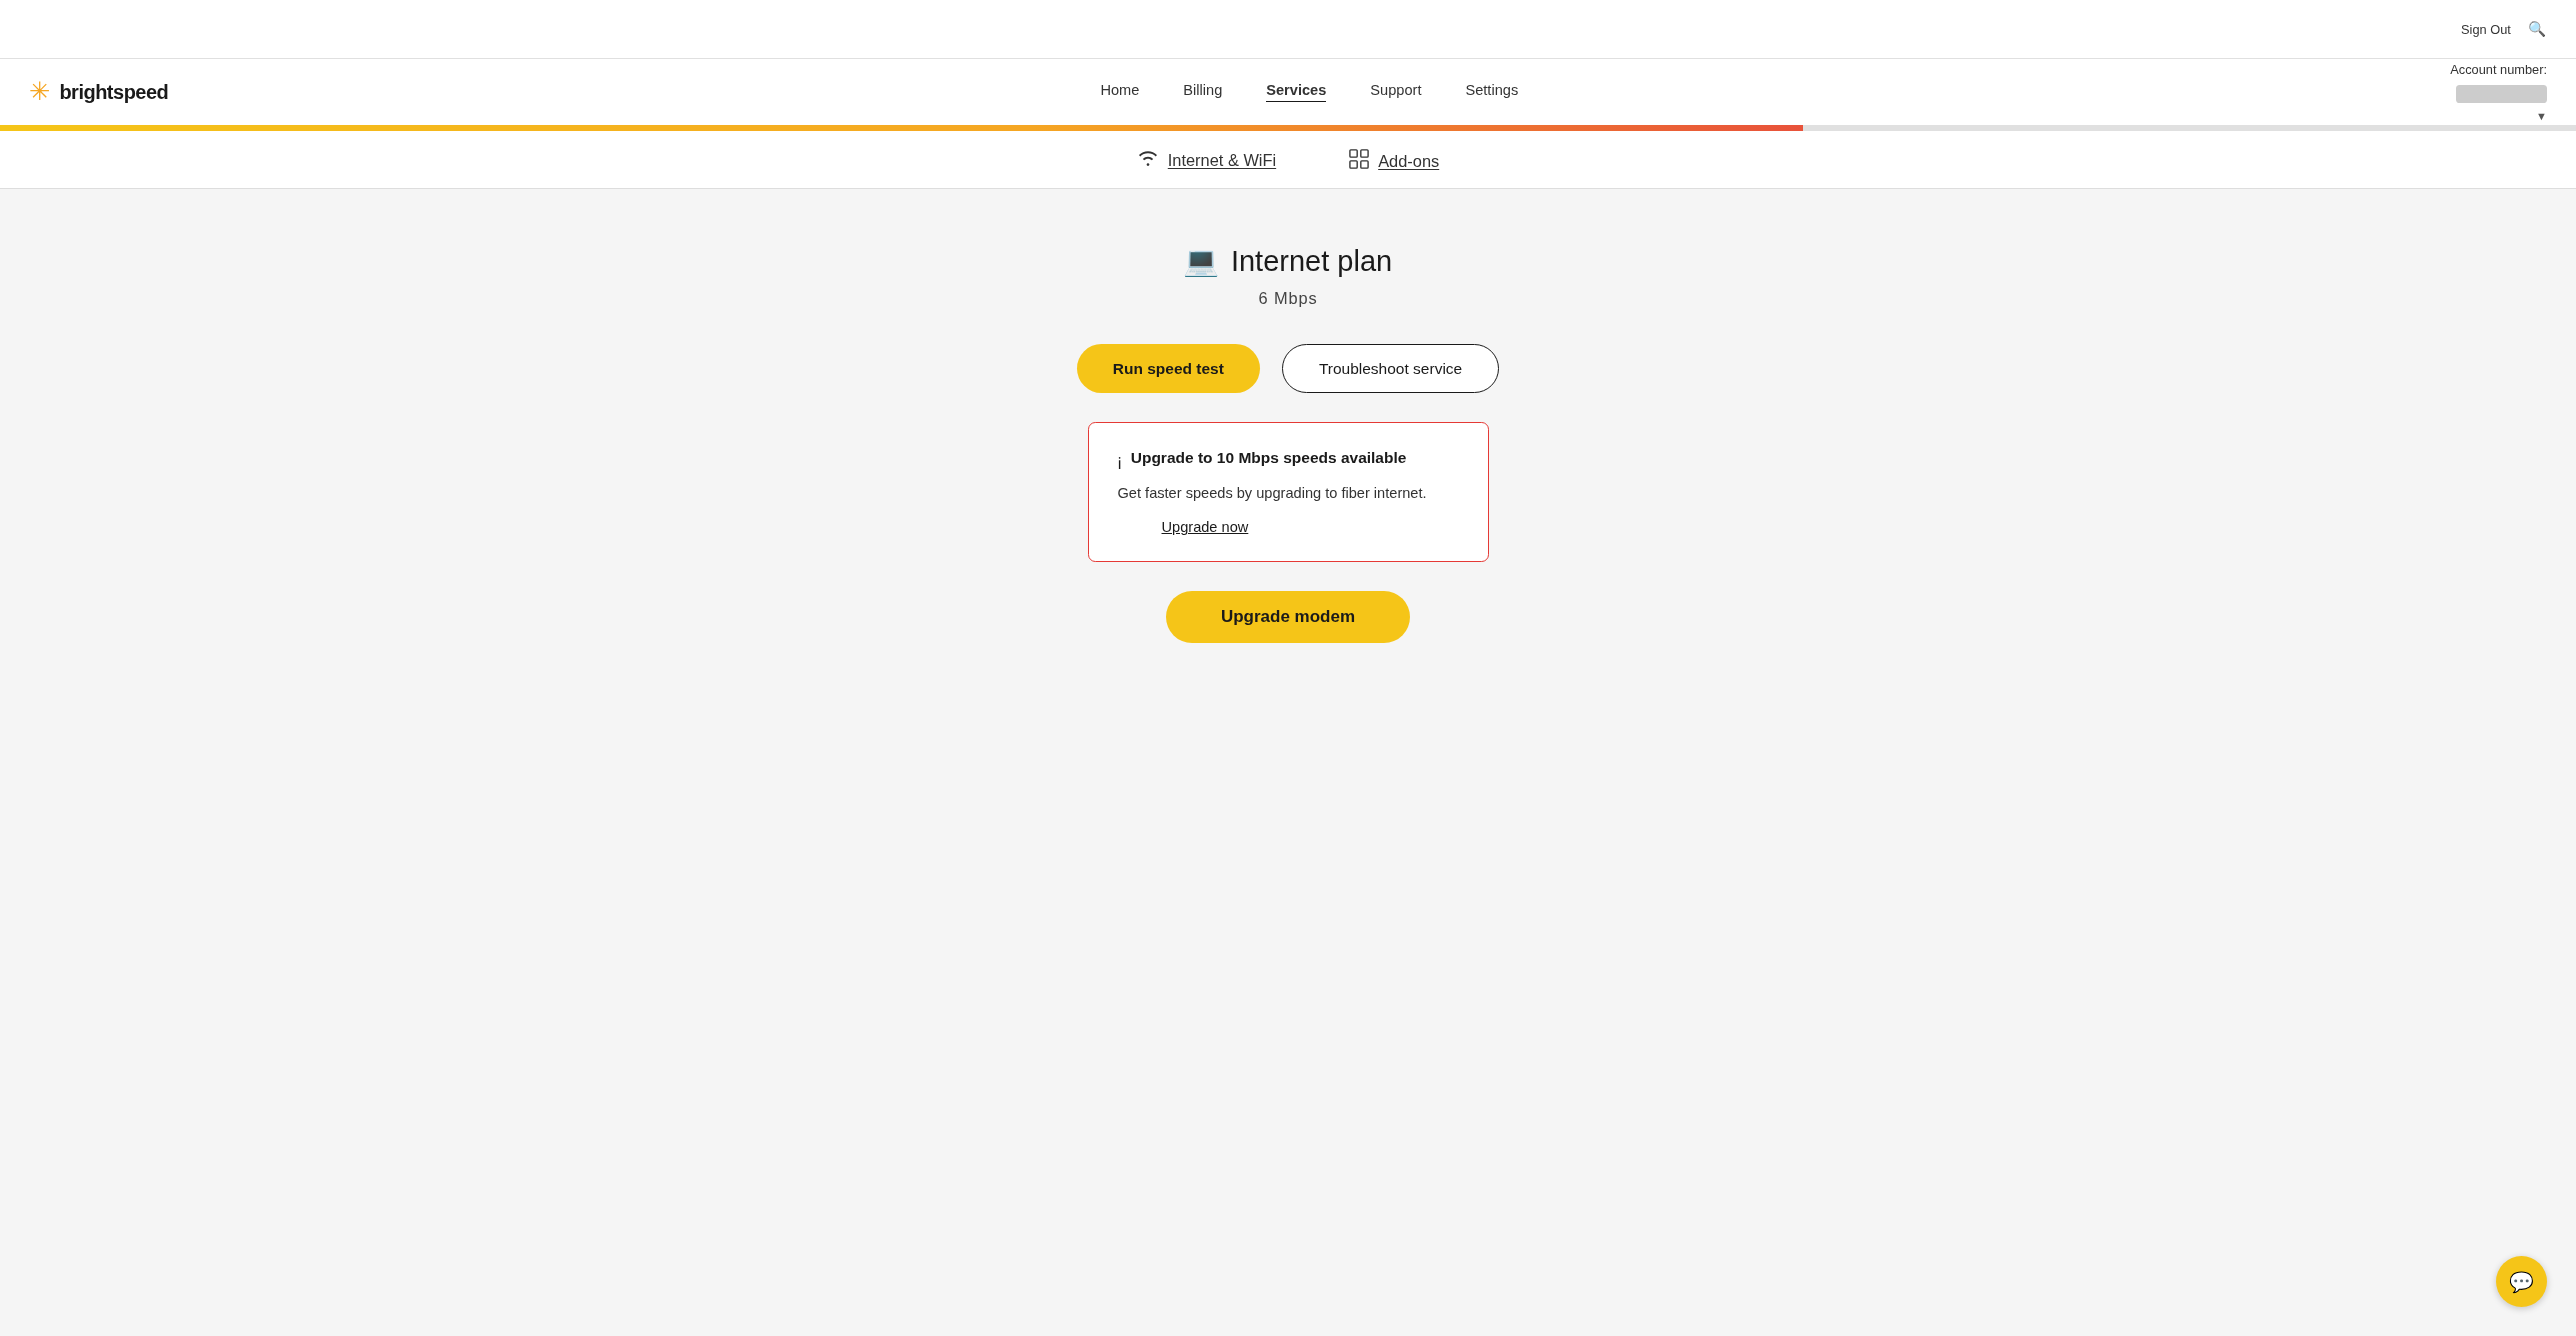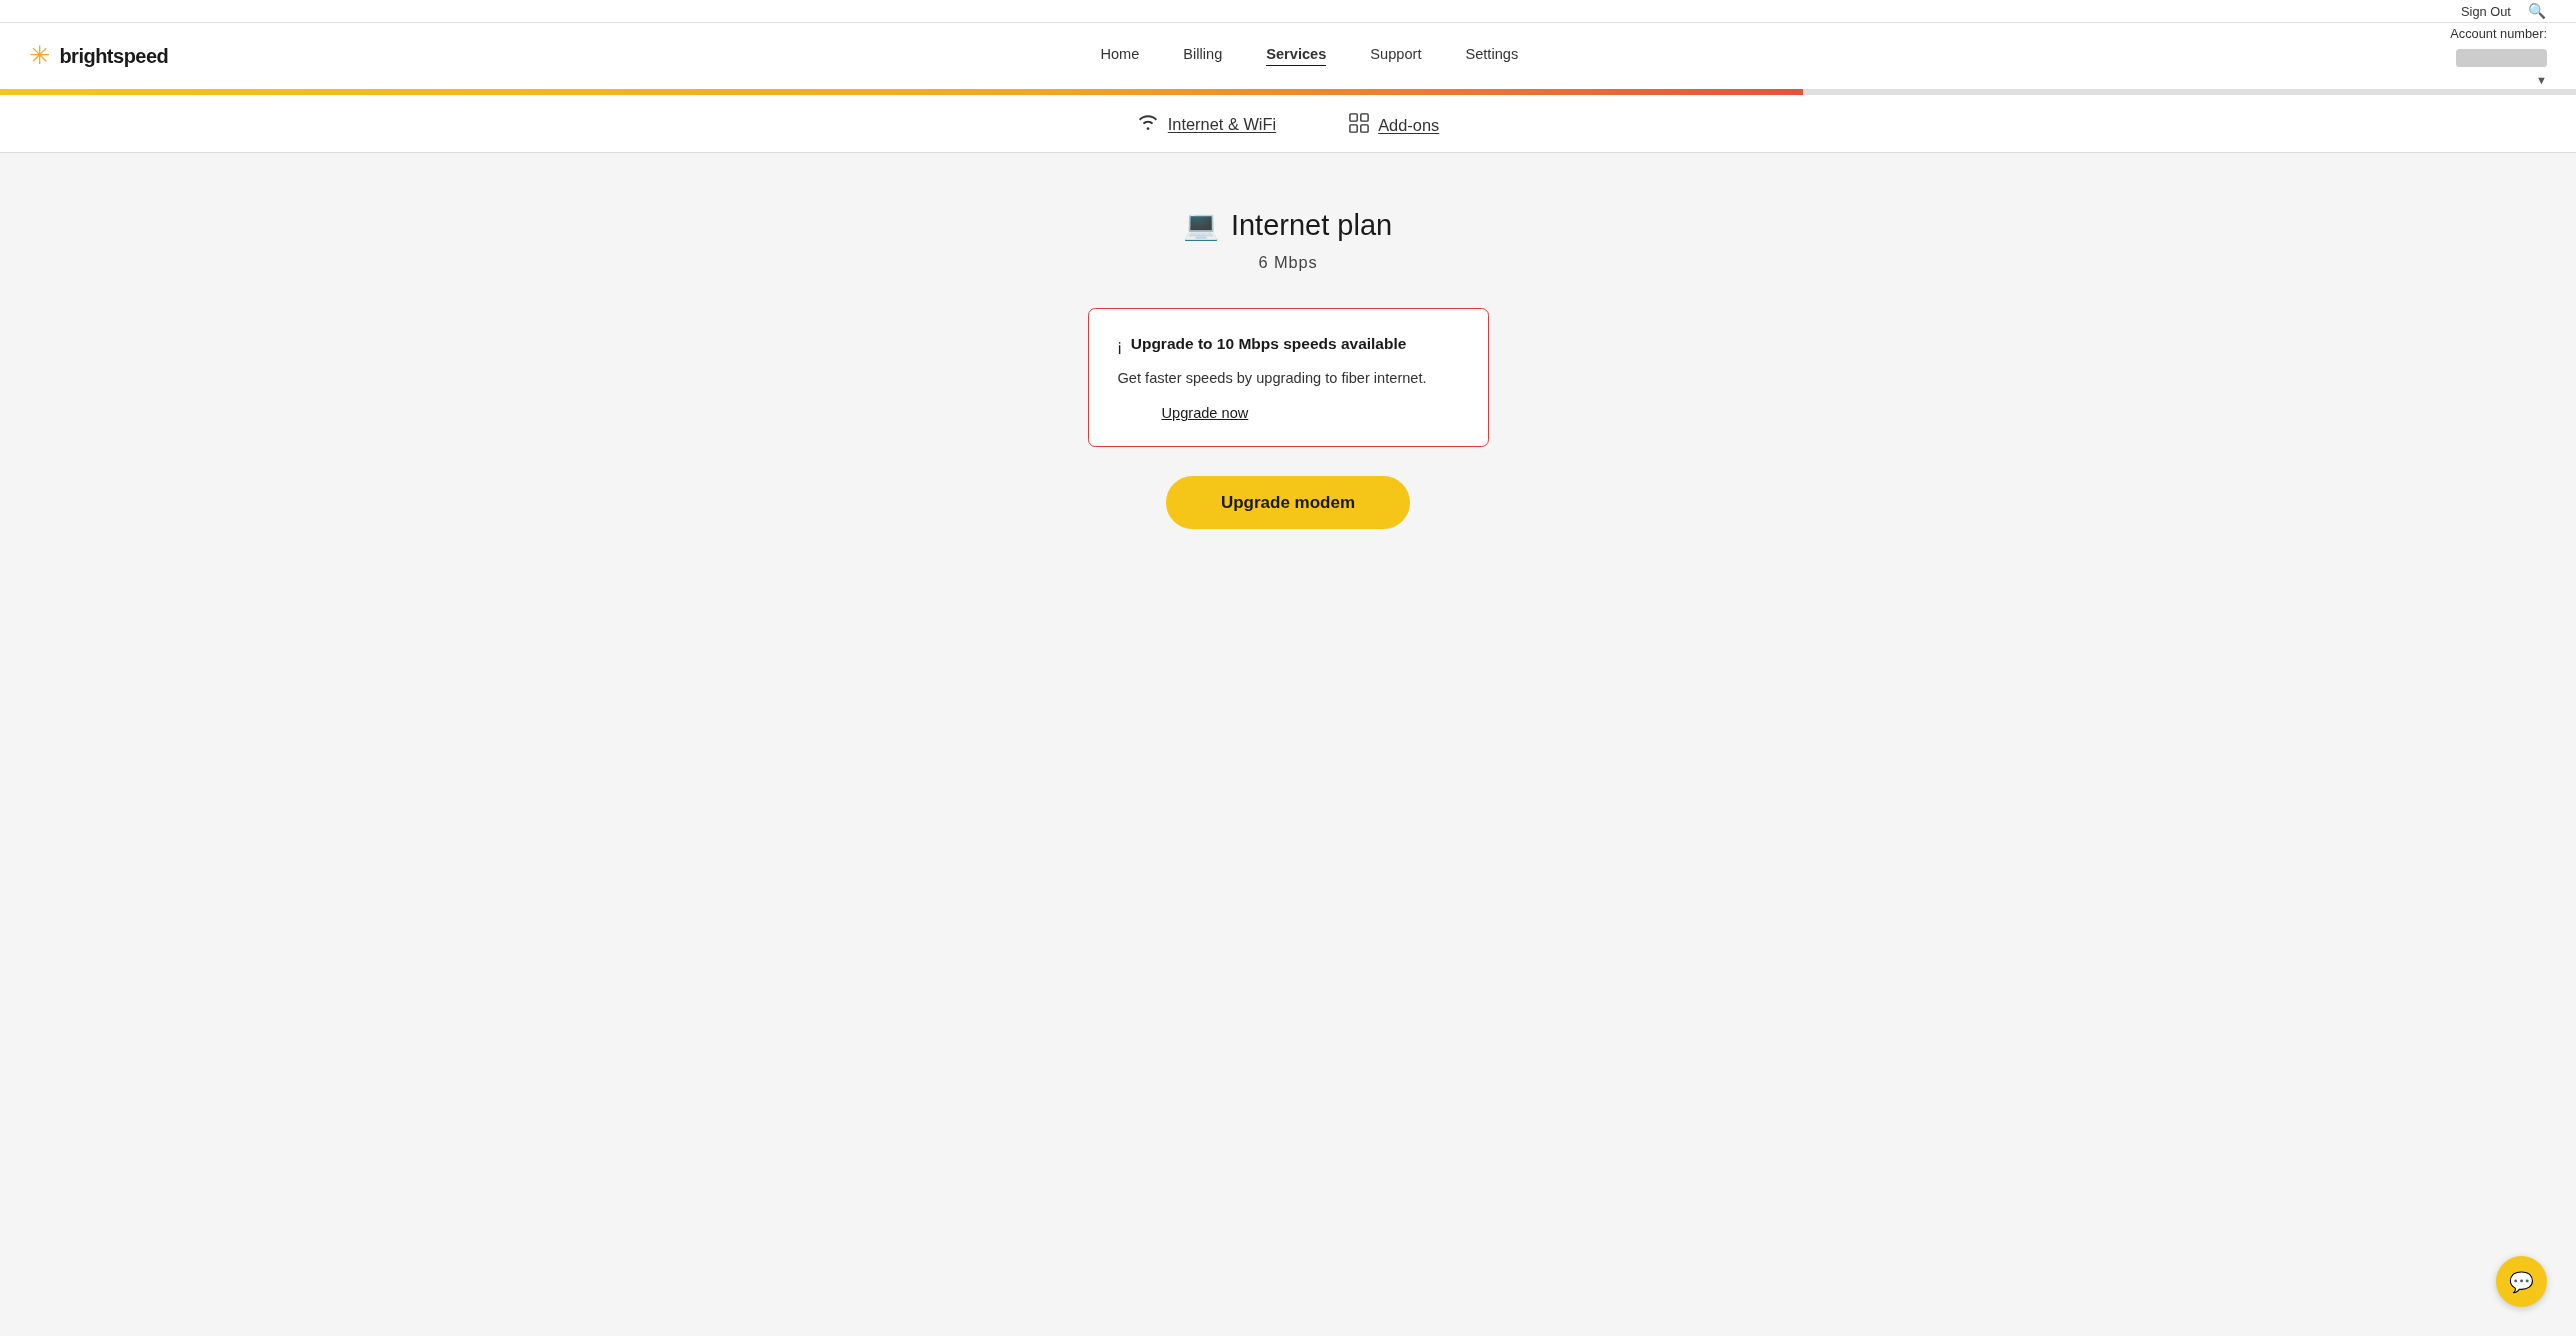--- a/index.html
+++ b/index.html
@@ -4,21 +4,21 @@
   <style>
     * { margin: 0; padding: 0; box-sizing: border-box; }
     body { font-family: -apple-system, BlinkMacSystemFont, 'Segoe UI', Arial, sans-serif; background: #f5f5f5; min-height: 100vh; }
 
     
     .top-bar {
       background: #fff;
       display: flex;
       justify-content: flex-end;
       align-items: center;
-      padding: 2px 29px;
+      padding: 20px 29px;
       gap: 18px;
       border-bottom: 0.9px solid #e0e0e0;
     }
     .top-bar-sign-out {
       font-size: 12.8px;
       color: #333;
       cursor: pointer;
       text-decoration: none;
     }
     .top-bar-search-icon {
@@ -310,20 +310,24 @@
 <main class="main-content">
 
   <div class="internet-plan-section">
     <div class="internet-plan-title">
       <span>💻</span>
       <span>Internet plan</span>
     </div>
     <div class="internet-plan-speed">6  Mbps</div>
   </div>
 
+  <div class="buttons-row">
+    <button class="btn-yellow">Run speed test</button>
+    <button class="btn-outline">Troubleshoot service</button>
+  </div>
 
   <div class="info-card">
     <div class="info-card-header">
       <span class="info-icon">ℹ</span>
       <span class="info-card-title">Upgrade to 10 Mbps speeds available</span>
     </div>
     <div class="info-card-body">Get faster speeds by upgrading to fiber internet.</div>
     <a class="info-card-link">Upgrade now</a>
   </div>
 

